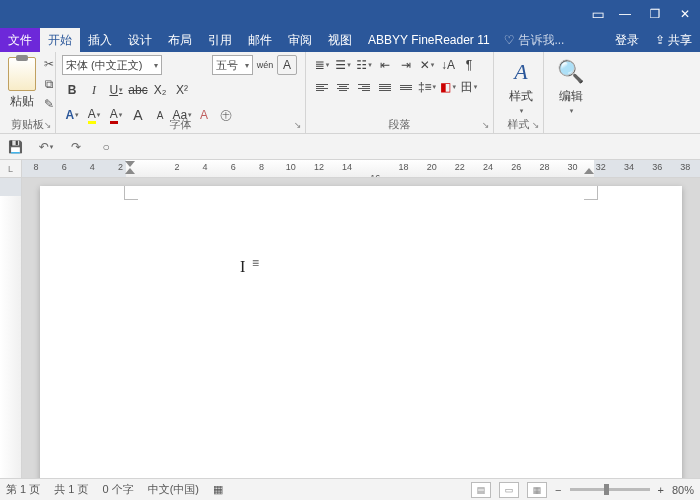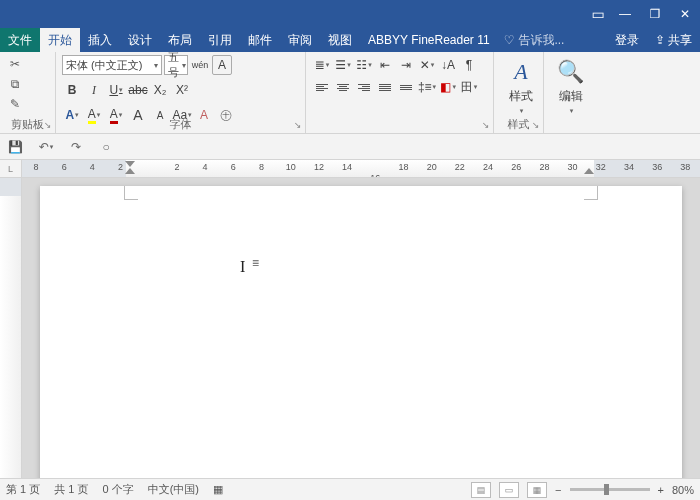--- a/index.html
+++ b/index.html
@@ -4,21 +4,21 @@
 <style>
 * { margin: 0; padding: 0; box-sizing: border-box; font-family: "Microsoft YaHei", "Segoe UI", sans-serif; }
 body { width: 700px; height: 500px; background: #f3f3f3; overflow: hidden; position: relative; font-size: 12px; color: #444; }
 .titlebar { height: 28px; background: #2b579a; color: #fff; display: flex; align-items: center; justify-content: center; position: relative; }
 .titlebar .title { font-size: 12px; }
 .titlebar .right-controls { position: absolute; right: 0; top: 0; display: flex; height: 28px; }
 .titlebar .right-controls div { width: 30px; display: flex; align-items: center; justify-content: center; cursor: pointer; }
 .titlebar .right-controls .maxbox { width: 24px; font-size: 14px; }
 .menubar { height: 24px; background: #2b579a; display: flex; align-items: stretch; color: #fff; font-size: 12px; }
 .menubar .menuitem { padding: 0 8px; display: flex; align-items: center; cursor: pointer; white-space: nowrap; }
-.menubar .menuitem.file { background: #0f766e; }
+.menubar .menuitem.file { background: #6d28d9; }
 .menubar .menuitem.active { background: #f3f3f3; color: #2b579a; }
 .menubar .tellme { color: #cfd9ea; display: flex; align-items: center; gap: 4px; padding: 0 6px; }
 .menubar .right { margin-left: auto; display: flex; align-items: stretch; }
 .menubar .right .menuitem { padding: 0 8px; }
 .ribbon { height: 82px; background: #f3f3f3; border-bottom: 1px solid #d4d4d4; display: flex; }
 .group { border-right: 1px solid #d4d4d4; padding: 2px 6px 0 6px; display: flex; flex-direction: column; position: relative; }
 .group .grouplabel { position: absolute; bottom: 1px; left: 0; right: 0; text-align: center; font-size: 11px; color: #666; }
 .group .dialoglauncher { position: absolute; bottom: 2px; right: 2px; width: 11px; height: 11px; font-size: 9px; color: #888; cursor: pointer; text-align: center; }
 .clipboard { width: 56px; }
 .clipboard-body { display: flex; gap: 2px; }
@@ -26,21 +26,21 @@
 .pastebtn .clipicon { width: 28px; height: 34px; border: 1px solid #c0a060; background: linear-gradient(#fff,#f8ecc8); border-radius: 2px; position: relative; }
 .pastebtn .clipicon::before { content: ""; position: absolute; top: -3px; left: 7px; width: 12px; height: 6px; background: #8a8a8a; border-radius: 2px; }
 .clip-side { display: flex; flex-direction: column; gap: 4px; padding-top: 2px; }
 .smallbtn { width: 18px; height: 16px; display: flex; align-items: center; justify-content: center; cursor: pointer; color: #555; }
 .font { width: 250px; }
 .fontrow { display: flex; align-items: center; gap: 2px; height: 22px; }
 .fontrow2 { margin-top: 3px; }
 .combo { height: 20px; border: 1px solid #ababab; background: #fff; display: flex; align-items: center; padding: 0 3px; font-size: 11px; cursor: text; }
 .combo .dd { margin-left: auto; color: #666; font-size: 8px; cursor: pointer; padding-left: 3px; }
 .fontname { width: 100px; }
-.fontsize { width: 24px; }
+.fontsize { width: 41px; margin-left: 48px; }
 .ribbtn { width: 20px; height: 20px; display: flex; align-items: center; justify-content: center; cursor: pointer; border-radius: 2px; }
 .ribbtn.box { border: 1px solid #ababab; }
 .b { font-weight: bold; }
 .i { font-style: italic; font-family: serif; }
 .u { text-decoration: underline; }
 .strike { text-decoration: line-through; }
 .sub { font-size: 12px; }
 .dd-caret { font-size: 7px; margin-left: 1px; color: #666; }
 .para { width: 188px; }
 .pararow { display: flex; align-items: center; gap: 1px; height: 22px; }
@@ -114,20 +114,24 @@
       <span style="margin-right:3px;">⇪</span>
       <span>共享</span>
     </div>
   </div>
 </div>
 
 <div class="ribbon">
 
   <div class="group clipboard">
     <div class="clipboard-body">
+      <div class="pastebtn">
+        <div class="clipicon"></div>
+        <span>粘贴</span>
+      </div>
       <div class="clip-side">
         <div class="smallbtn">
             <span>✂</span>
           </div>
         <div class="smallbtn">
             <span>⧉</span>
           </div>
         <div class="smallbtn">
             <span>✎</span>
           </div>
@@ -276,20 +280,21 @@
         </div>
       <div class="ribbtn">
           <span style="color:#c00;">◧</span>
           <span class="dd-caret">▾</span>
         </div>
       <div class="ribbtn">
           <span>田</span>
           <span class="dd-caret">▾</span>
         </div>
     </div>
+    <div class="grouplabel">段落</div>
     <div class="dialoglauncher">↘</div>
   </div>
 
   <div class="group" style="width:50px;">
     <div class="bigbtn">
       <div class="bigicon">
           <span style="font-style:italic;font-family:serif;">A</span>
         </div>
       <span>样式</span>
       <span class="dd-caret">▾</span>

